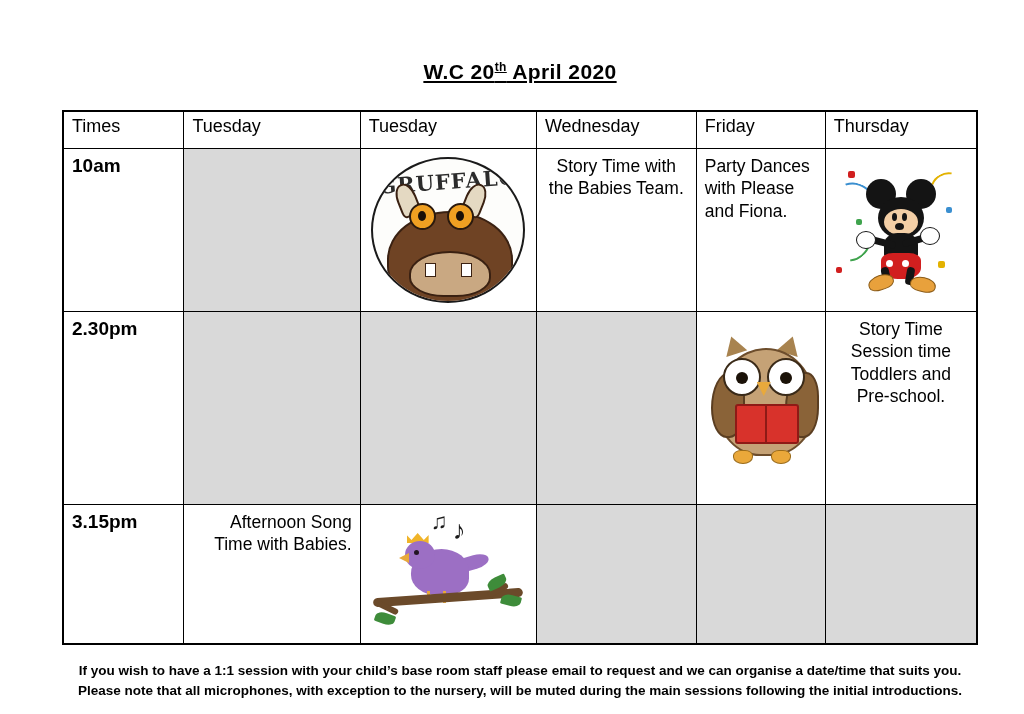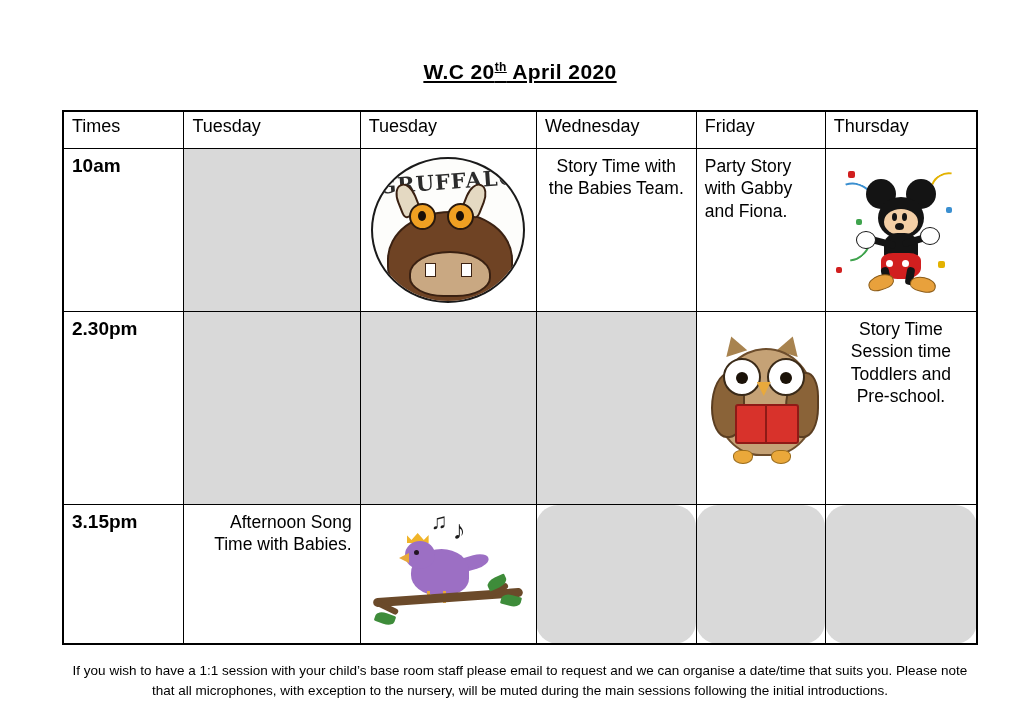--- a/index.html
+++ b/index.html
@@ -73,21 +73,21 @@
   td.shaded { background: #d9d9d9; }
   td.white { background: #ffffff; }
   .cell-text {
     text-align: center;
     line-height: 1.28;
     font-size: 17.5px;
     padding-top: 2px;
   }
   .row-10am td { height: 152px; }
   .row-230 td { height: 182px; }
-  .row-315 td { height: 128px; border-radius: 22px; }
+  .row-315 td { height: 128px; }
 
   .media {
     display: flex;
     align-items: center;
     justify-content: center;
     height: 100%;
     width: 100%;
   }
 
   
@@ -508,21 +508,21 @@
     font-size: 26px;
     line-height: 1;
   }
   .bird-scene .note.n1 { left: 62px; top: -4px; font-size: 22px; }
   .bird-scene .note.n2 { left: 84px; top: 2px; font-size: 26px; }
 
   .footer {
     width: 900px;
     margin: 16px auto 0 auto;
     text-align: center;
-    font-weight: normal;
+    font-weight: bold;
     font-size: 13.5px;
     line-height: 1.45;
   }
 </style>
 </head>
 <body>
 
 <div class="page">
 
   <div class="title">
@@ -569,21 +569,21 @@
               <div class="eye right">
                   <div class="pupil"></div>
                 </div>
             </div>
           </div>
         </td>
         <td class="white">
           <div class="cell-text">Story Time with the Babies Team.</div>
         </td>
         <td class="white">
-          <div class="cell-text" style="text-align:left">Party Story with Gabby and Fiona.</div>
+          <div class="cell-text" style="text-align:left">Party Dances with Please and Fiona.</div>
         </td>
         <td class="white">
           <div class="media">
             <div class="mickey">
               <div class="streamer" style="width:34px;height:26px;left:2px;top:20px;transform:rotate(20deg);"></div>
               <div class="streamer" style="width:28px;height:22px;left:96px;top:10px;border-color:#e3b200 transparent transparent transparent;transform:rotate(-30deg);"></div>
               <div class="streamer" style="width:30px;height:20px;left:4px;top:72px;border-color:#3fa34d transparent transparent transparent;transform:rotate(140deg);"></div>
               <div class="confetti" style="width:7px;height:7px;background:#d11f1f;left:14px;top:8px;"></div>
               <div class="confetti" style="width:6px;height:6px;background:#3a8fd0;left:112px;top:44px;"></div>
               <div class="confetti" style="width:6px;height:6px;background:#3fa34d;left:22px;top:56px;"></div>

